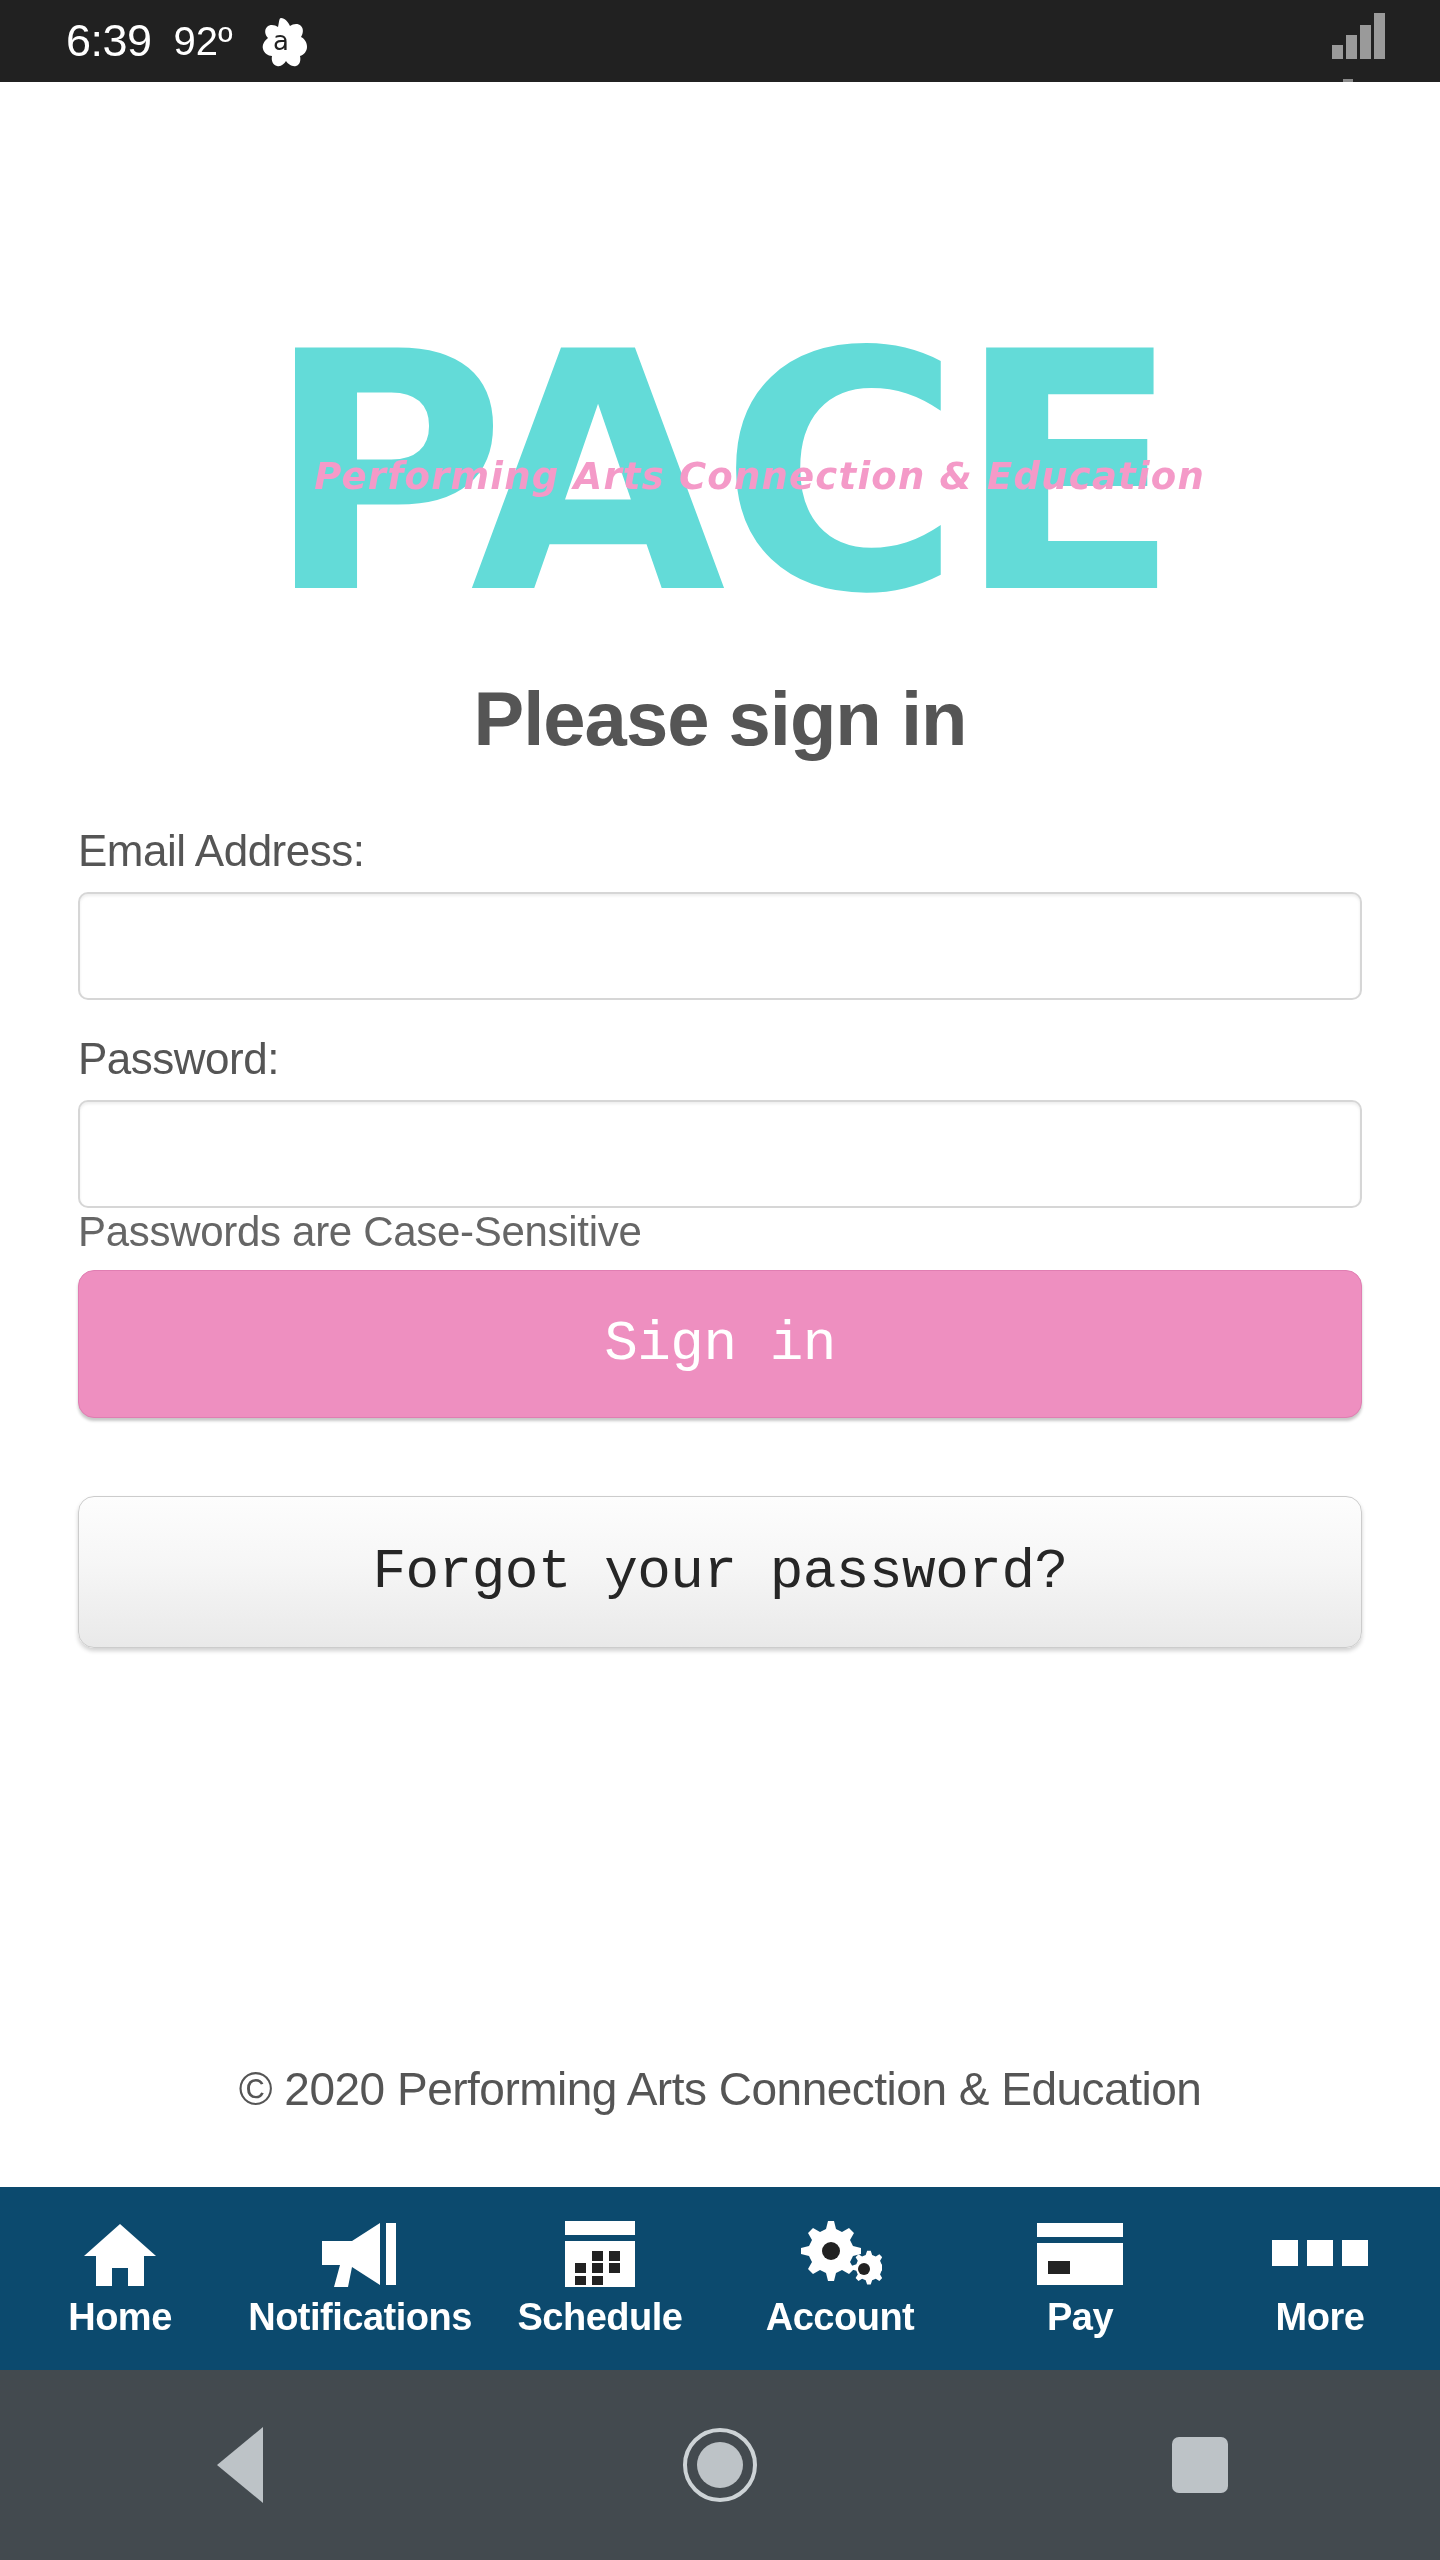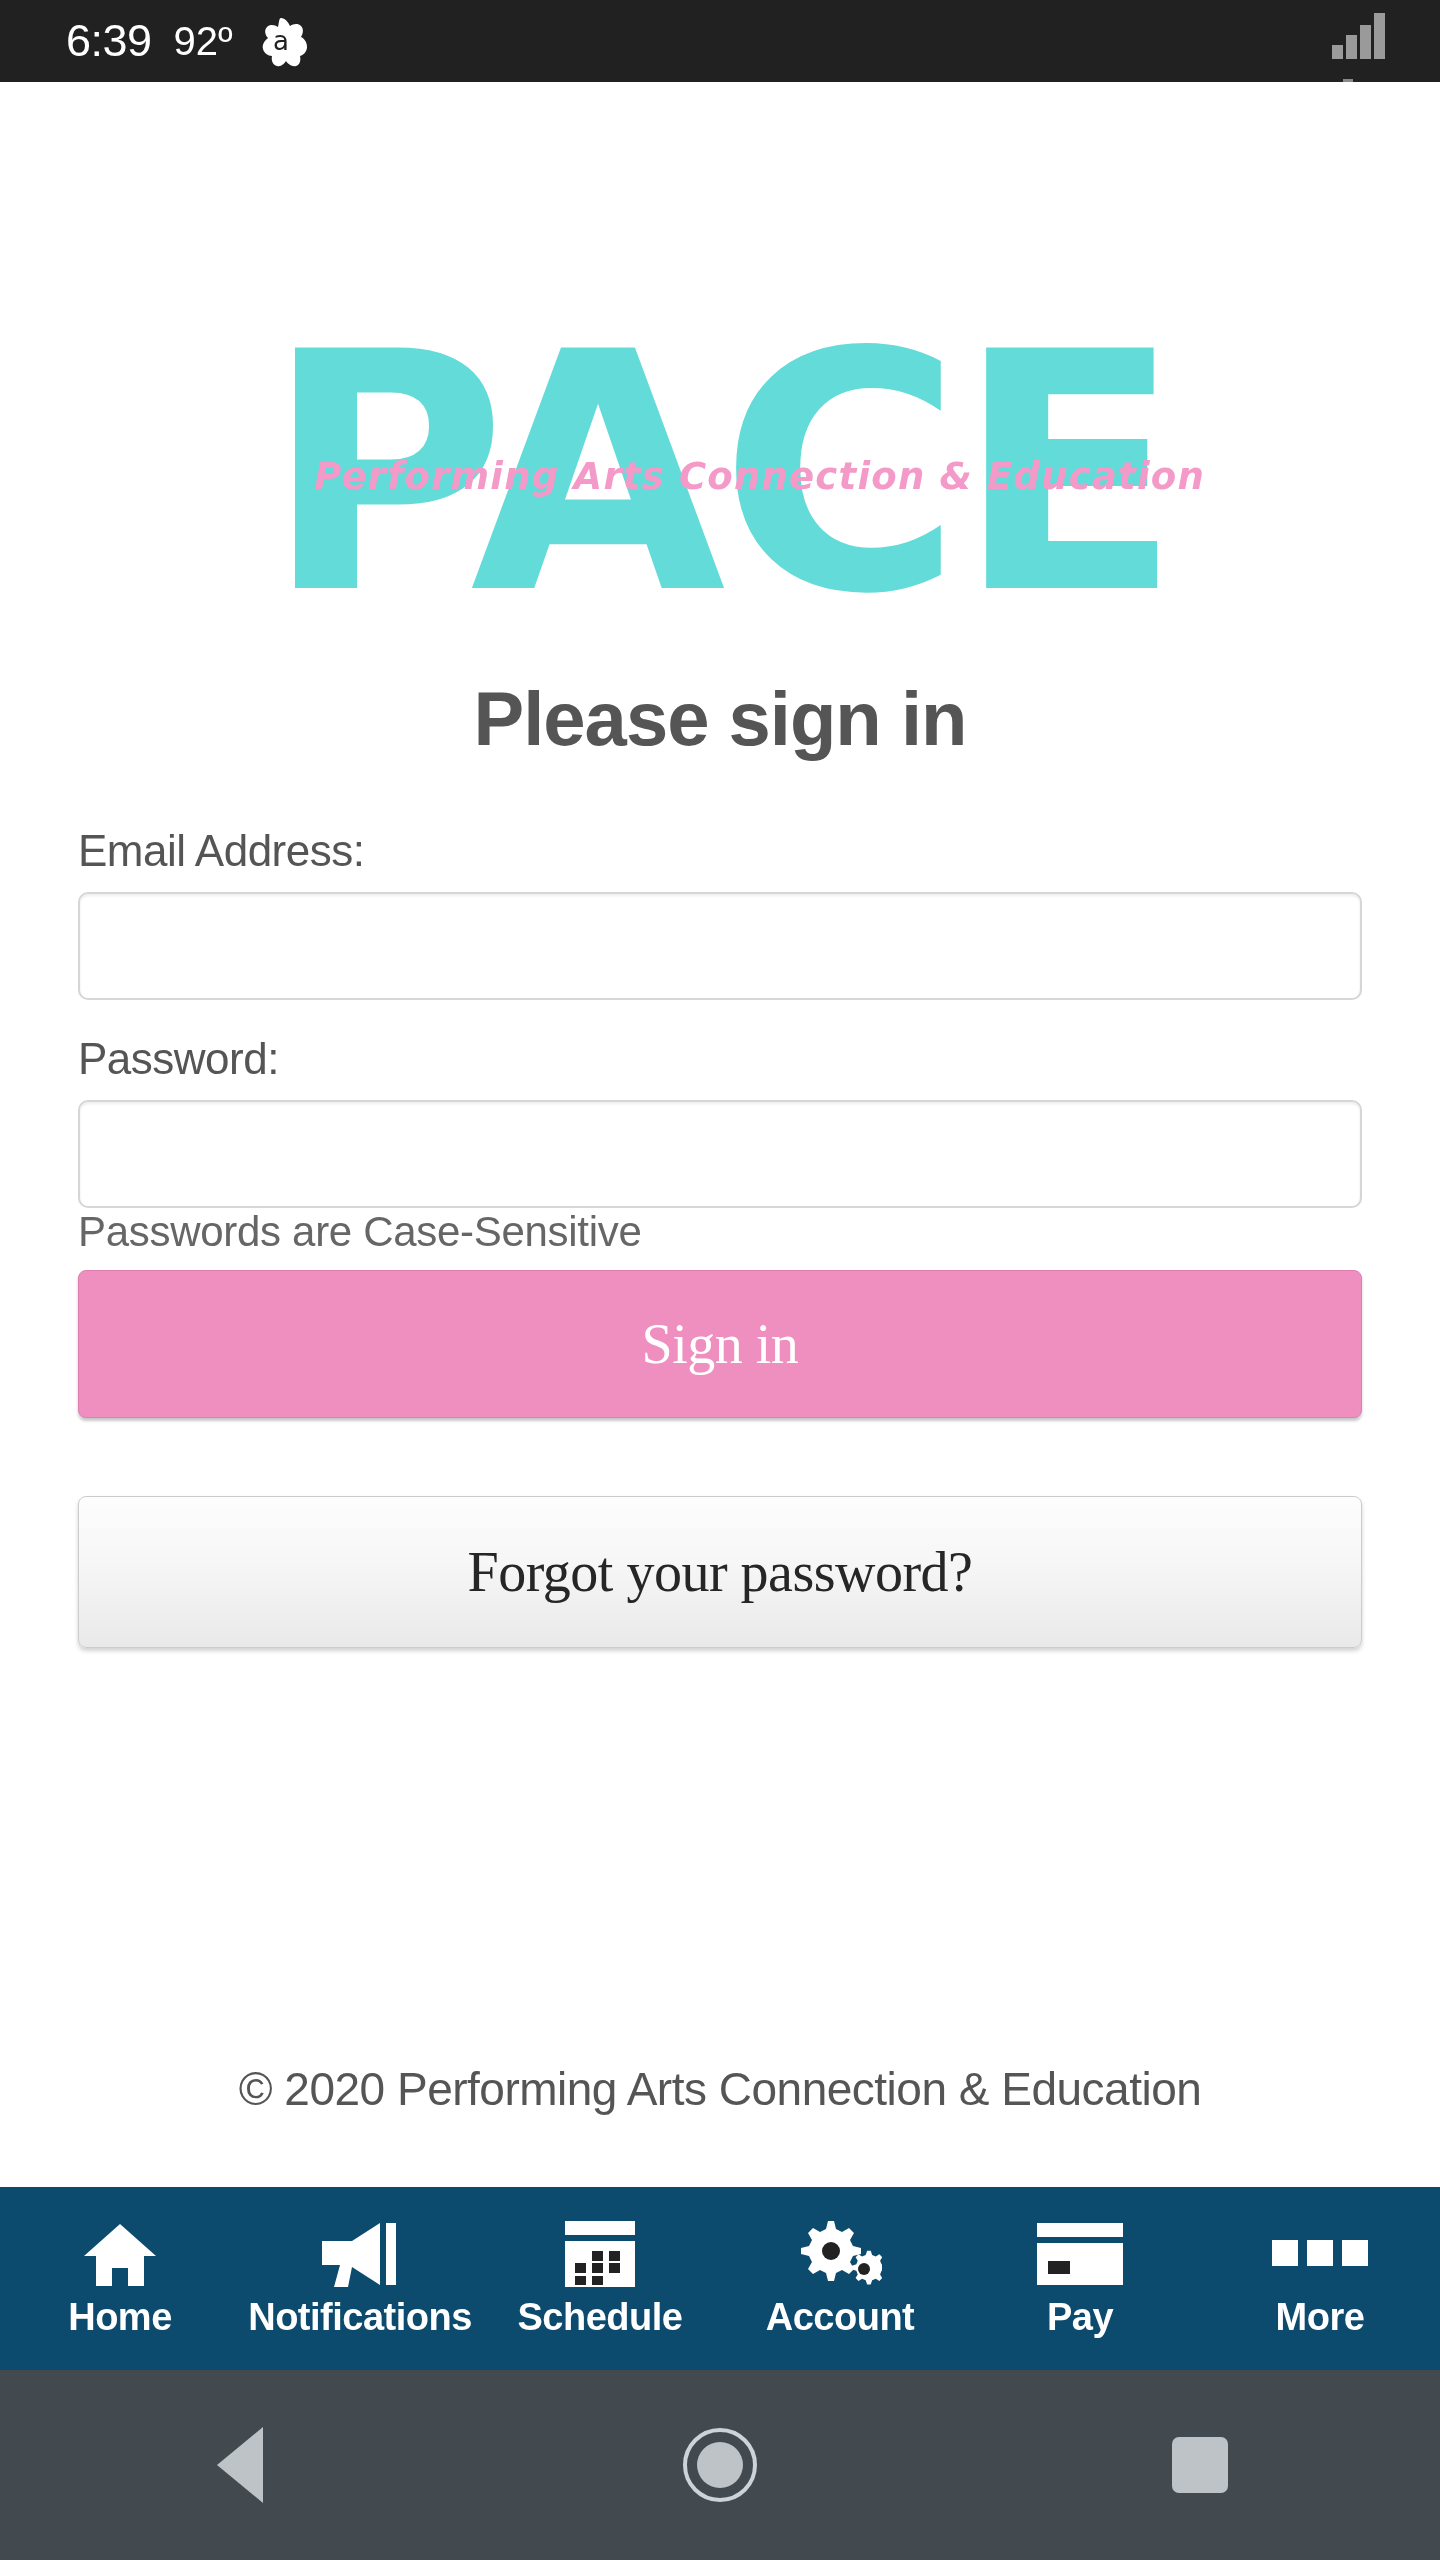--- a/index.html
+++ b/index.html
@@ -111,22 +111,22 @@
   .field-group + .field-group { margin-top:34px; }
   #case-note {
     font-size:42px;
     color:#666666;
     letter-spacing:-0.3px;
   }
 
   .btn {
     display:block;
     width:100%;
-    border-radius:8px;
-    font-family:Liberation Serif, serif;
+    border-radius:16px;
+    font-family:Liberation Mono, monospace;
     cursor:pointer;
     text-align:center;
     letter-spacing:-0.5px;
   }
   #signin-button {
     margin-top:14px;
     height:148px;
     background:#EE8FC0;
     border:1px solid #e07eb2;
     color:#ffffff;

